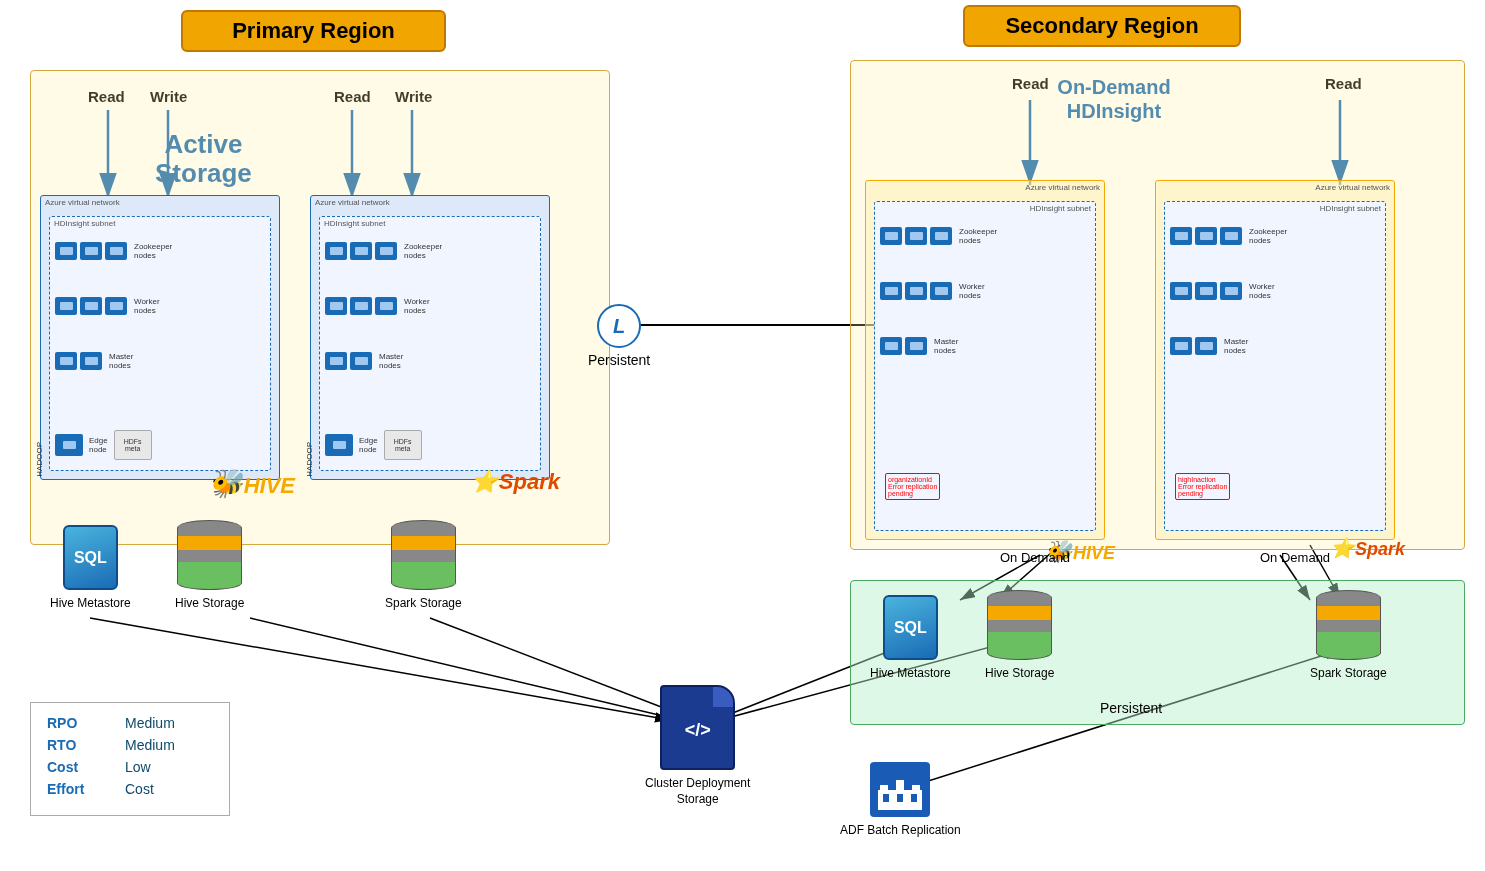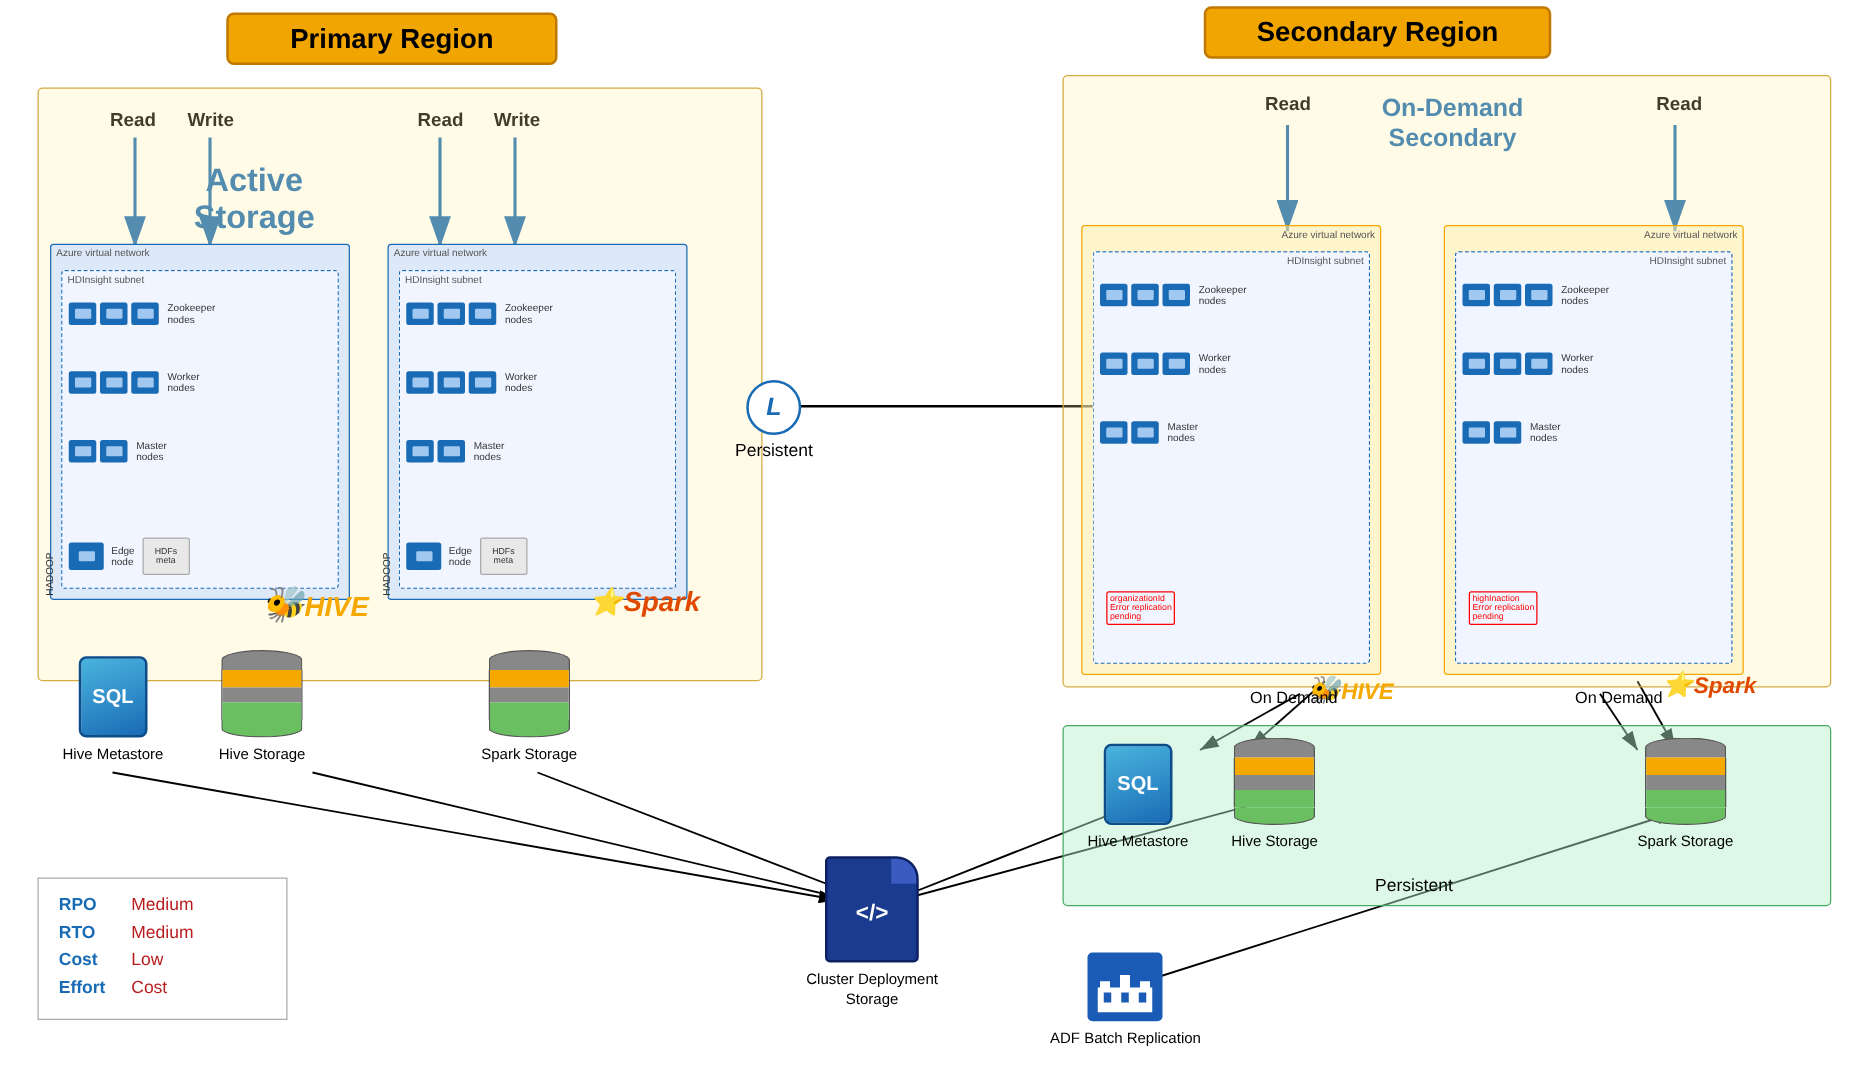--- a/index.html
+++ b/index.html
@@ -39,33 +39,33 @@
 
     .secondary-banner {
       top: 5px;
       left: 963px;
       width: 278px;
     }
 
     .legend-row {
       display: flex;
       align-items: center;
-      gap: 8px;
+      gap: 28px;
       margin-bottom: 6px;
       font-size: 14px;
     }
 
     .legend-key {
       color: #1a6bb5;
       font-weight: bold;
       min-width: 50px;
     }
 
     .legend-val {
-      color: #b91c1c;
+      color: #0c4a6e;
     }
 
     .node-box {
       width: 22px;
       height: 18px;
       background: #1a6bb5;
       border-radius: 2px;
       display: flex;
       align-items: center;
       justify-content: center;
@@ -130,23 +130,23 @@
 
   <div class="region-banner secondary-banner">
     <span>Secondary Region</span>
   </div>
 
   <div style="position:absolute;top:130px;left:155px;font-size:26px;font-weight:bold;color:#1a6bb5;text-align:center;line-height:1.1;">
     <div>Active</div>
     <div>Storage</div>
   </div>
 
-  <div style="position:absolute;top:75px;left:1082px;font-size:20px;font-weight:bold;color:#1a6bb5;text-align:center;line-height:1.2;width:160px;">
+  <div style="position:absolute;top:75px;left:1034px;font-size:20px;font-weight:bold;color:#1a6bb5;text-align:center;line-height:1.2;width:160px;">
     <div>On-Demand</div>
-    <div>Secondary</div>
+    <div>HDInsight</div>
   </div>
 
   <div style="position:absolute;top:88px;left:88px;font-size:15px;font-weight:bold;">
     <span>Read</span>
   </div>
   <div style="position:absolute;top:88px;left:150px;font-size:15px;font-weight:bold;">
     <span>Write</span>
   </div>
 
   <div style="position:absolute;top:88px;left:334px;font-size:15px;font-weight:bold;">

